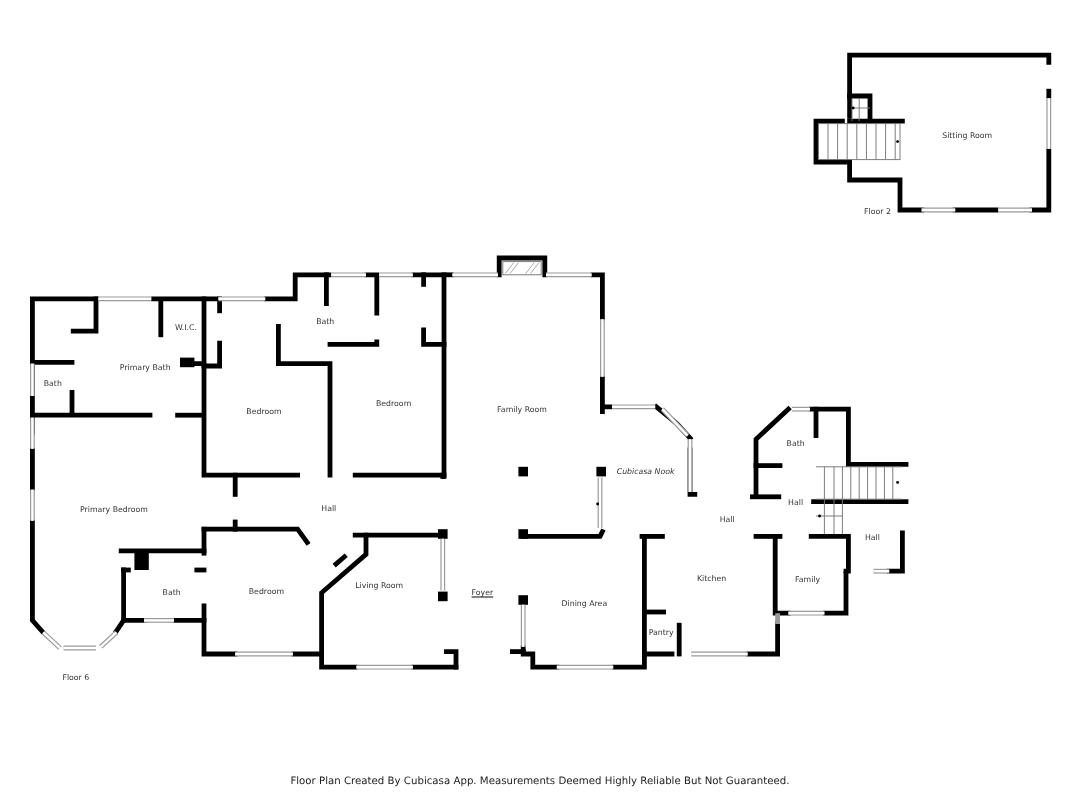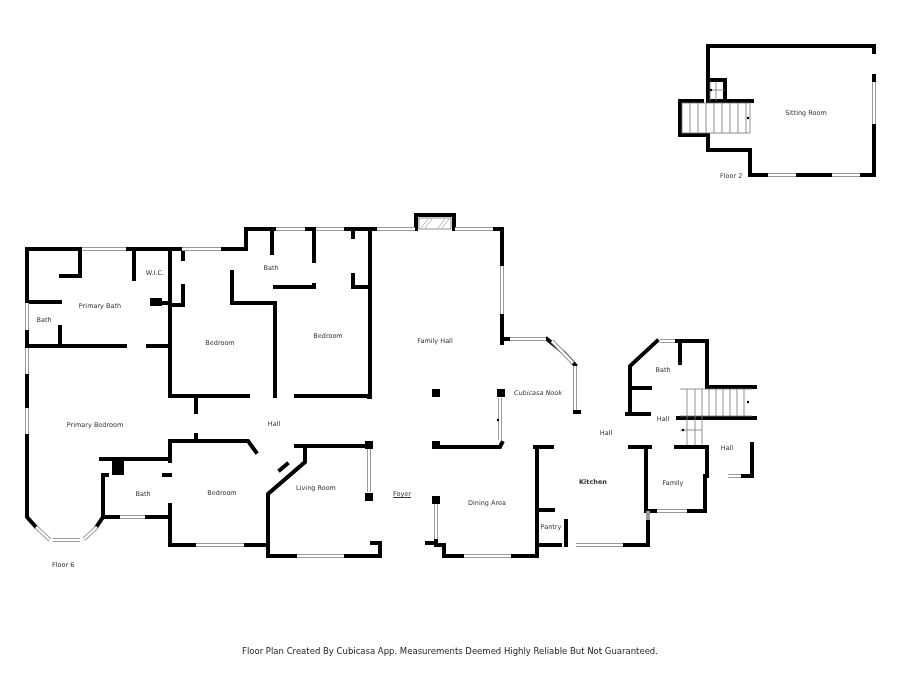--- a/index.html
+++ b/index.html
@@ -231,39 +231,39 @@
     <line class="stair" x1="744" y1="389" x2="744" y2="416"></line>
     <line class="stair" x1="680" y1="430" x2="702" y2="430"></line>
     <circle cx="748" cy="402" r="1.2" fill="#000"></circle>
     <circle cx="683" cy="430" r="1.2" fill="#000"></circle>
     <circle cx="498" cy="420" r="1.2" fill="#000"></circle>
   </g>
 </svg>
 
 <div id="labels">
     <div class="label" style="left: 806px; top: 113px;">Sitting Room</div>
-    <div class="label" style="left: 100px; top: 306px;">Primary Bath</div>
+    <div class="label" style="left: 121px; top: 306px;">Primary Bath</div>
     <div class="label" style="left: 155px; top: 273px; text-align: right;">W.I.C.</div>
     <div class="label" style="left: 44px; top: 320px;">Bath</div>
     <div class="label" style="left: 271px; top: 268px;">Bath</div>
     <div class="label" style="left: 220px; top: 343px;">Bedroom</div>
     <div class="label" style="left: 328px; top: 336px;">Bedroom</div>
-    <div class="label" style="left: 435px; top: 341px;">Family Hall</div>
+    <div class="label" style="left: 435px; top: 341px;">Family Room</div>
     <div class="label italic" style="left: 538px; top: 393px;">Cubicasa Nook</div>
     <div class="label" style="left: 663px; top: 370px;">Bath</div>
     <div class="label" style="left: 663px; top: 419px;">Hall</div>
     <div class="label" style="left: 727px; top: 448px;">Hall</div>
     <div class="label" style="left: 606px; top: 433px;">Hall</div>
     <div class="label" style="left: 95px; top: 425px; text-align: center;">Primary Bedroom</div>
     <div class="label" style="left: 274px; top: 424px;">Hall</div>
     <div class="label" style="left: 143px; top: 494px;">Bath</div>
     <div class="label" style="left: 222px; top: 493px;">Bedroom</div>
     <div class="label" style="left: 316px; top: 488px;">Living Room</div>
     <div class="label" style="left: 402px; top: 494px; text-decoration: underline;">Foyer</div>
     <div class="label" style="left: 487px; top: 503px;">Dining Area</div>
-    <div class="label" style="left: 593px; top: 482px; font-weight: bold;">Kitchen</div>
+    <div class="label" style="left: 593px; top: 482px;">Kitchen</div>
     <div class="label" style="left: 551px; top: 527px;">Pantry</div>
     <div class="label" style="left: 673px; top: 483px;">Family</div>
   </div>
 
 <div class="floor-label" style="left:708px; top:172px;padding-left:12px;">Floor 2</div>
 <div class="floor-label" style="left:52px; top:561px;">Floor 6</div>
 <div class="footer">Floor Plan Created By Cubicasa App. Measurements Deemed Highly Reliable But Not Guaranteed.</div>
 
 </body></html>

